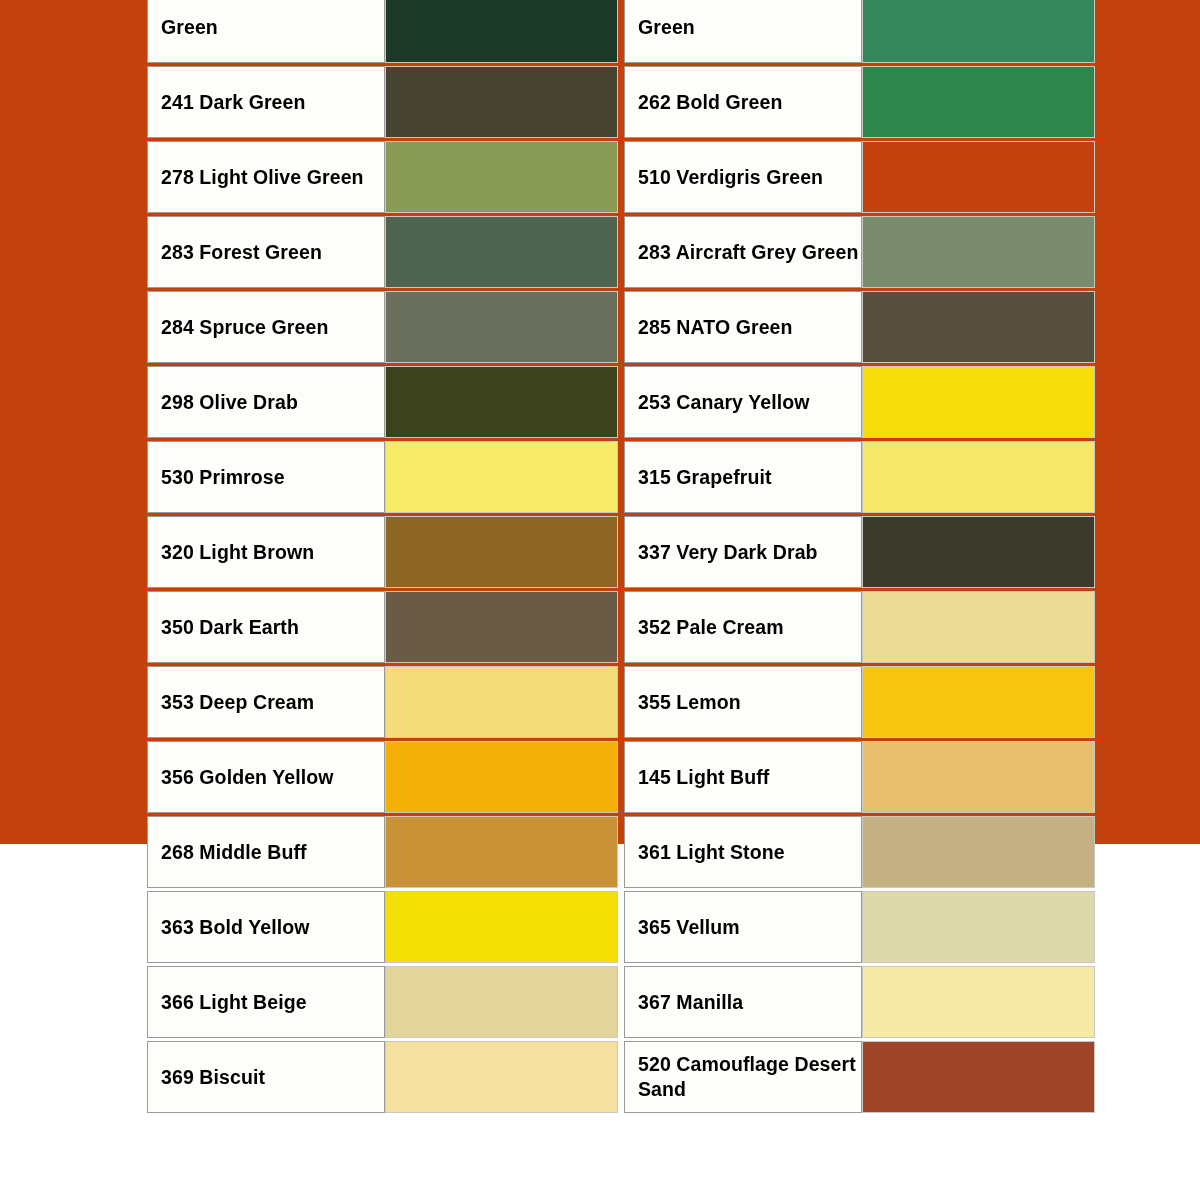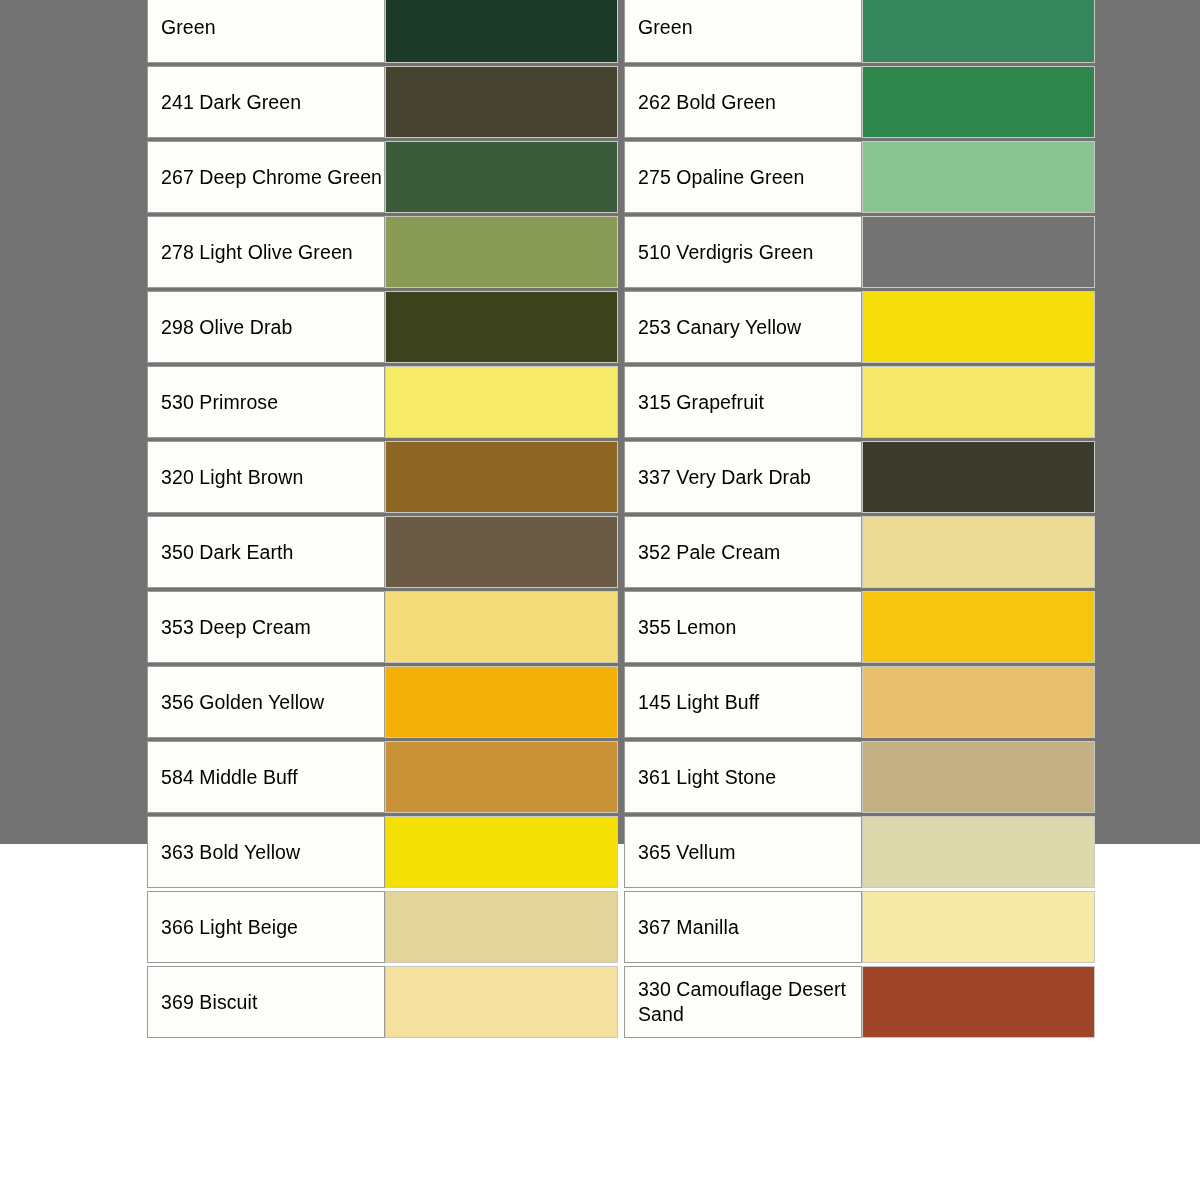--- a/index.html
+++ b/index.html
@@ -10,21 +10,22 @@
     height: 1200px;
     overflow: hidden;
   }
   body {
     font-family: "Liberation Sans", sans-serif;
   }
   .page {
     position: relative;
     width: 1200px;
     height: 844px;
-    background: #737373;
+    background: #c2410c;
+    font-weight: bold;
   }
   
   .chart-table {
     position: absolute;
     left: 147px;
     top: -12px;
     width: 906px;
     border-collapse: separate;
     border-spacing: 0 3px;
     table-layout: fixed;
@@ -101,50 +102,65 @@
           <td class="gap-col"></td>
           <td class="name-cell">
             <span class="name-text">262 Bold Green</span>
           </td>
           <td class="swatch-cell">
             <div class="swatch" style="background-color: rgb(47, 134, 76);"></div>
           </td>
         </tr>
         <tr class="chart-row">
           <td class="name-cell">
-            <span class="name-text">267 Deep Chrome Green</span>
-          </td>
-          <td class="swatch-cell">
-            <div class="swatch" style="background-color: rgb(58, 92, 59);"></div>
-          </td>
-          <td class="gap-col"></td>
-          <td class="name-cell">
-            <span class="name-text">275 Opaline Green</span>
-          </td>
-          <td class="swatch-cell">
-            <div class="swatch" style="background-color: rgb(137, 196, 146);"></div>
-          </td>
-        </tr>
-        <tr class="chart-row">
-          <td class="name-cell">
             <span class="name-text">278 Light Olive Green</span>
           </td>
           <td class="swatch-cell">
             <div class="swatch" style="background-color: rgb(138, 155, 85);"></div>
           </td>
           <td class="gap-col"></td>
           <td class="name-cell">
             <span class="name-text">510 Verdigris Green</span>
           </td>
           <td class="swatch-cell">
             <div class="swatch"></div>
           </td>
         </tr>
         <tr class="chart-row">
           <td class="name-cell">
+            <span class="name-text">283 Forest Green</span>
+          </td>
+          <td class="swatch-cell">
+            <div class="swatch" style="background-color: rgb(78, 100, 80);"></div>
+          </td>
+          <td class="gap-col"></td>
+          <td class="name-cell">
+            <span class="name-text">283 Aircraft Grey Green</span>
+          </td>
+          <td class="swatch-cell">
+            <div class="swatch" style="background-color: rgb(122, 138, 109);"></div>
+          </td>
+        </tr>
+        <tr class="chart-row">
+          <td class="name-cell">
+            <span class="name-text">284 Spruce Green</span>
+          </td>
+          <td class="swatch-cell">
+            <div class="swatch" style="background-color: rgb(107, 112, 94);"></div>
+          </td>
+          <td class="gap-col"></td>
+          <td class="name-cell">
+            <span class="name-text">285 NATO Green</span>
+          </td>
+          <td class="swatch-cell">
+            <div class="swatch" style="background-color: rgb(86, 79, 62);"></div>
+          </td>
+        </tr>
+        <tr class="chart-row">
+          <td class="name-cell">
             <span class="name-text">298 Olive Drab</span>
           </td>
           <td class="swatch-cell">
             <div class="swatch" style="background-color: rgb(60, 66, 28);"></div>
           </td>
           <td class="gap-col"></td>
           <td class="name-cell">
             <span class="name-text">253 Canary Yellow</span>
           </td>
           <td class="swatch-cell">
@@ -221,21 +237,21 @@
           <td class="gap-col"></td>
           <td class="name-cell">
             <span class="name-text">145 Light Buff</span>
           </td>
           <td class="swatch-cell">
             <div class="swatch" style="background-color: rgb(231, 191, 109);"></div>
           </td>
         </tr>
         <tr class="chart-row">
           <td class="name-cell">
-            <span class="name-text">584 Middle Buff</span>
+            <span class="name-text">268 Middle Buff</span>
           </td>
           <td class="swatch-cell">
             <div class="swatch" style="background-color: rgb(201, 146, 55);"></div>
           </td>
           <td class="gap-col"></td>
           <td class="name-cell">
             <span class="name-text">361 Light Stone</span>
           </td>
           <td class="swatch-cell">
             <div class="swatch" style="background-color: rgb(196, 177, 131);"></div>
@@ -273,21 +289,21 @@
         </tr>
         <tr class="chart-row">
           <td class="name-cell">
             <span class="name-text">369 Biscuit</span>
           </td>
           <td class="swatch-cell">
             <div class="swatch" style="background-color: rgb(246, 224, 160);"></div>
           </td>
           <td class="gap-col"></td>
           <td class="name-cell">
-            <span class="name-text">330 Camouflage Desert Sand</span>
+            <span class="name-text">520 Camouflage Desert Sand</span>
           </td>
           <td class="swatch-cell">
             <div class="swatch" style="background-color: rgb(159, 70, 42);"></div>
           </td>
         </tr>
       </tbody>
   </table>
 </div>
 
 </body></html>

